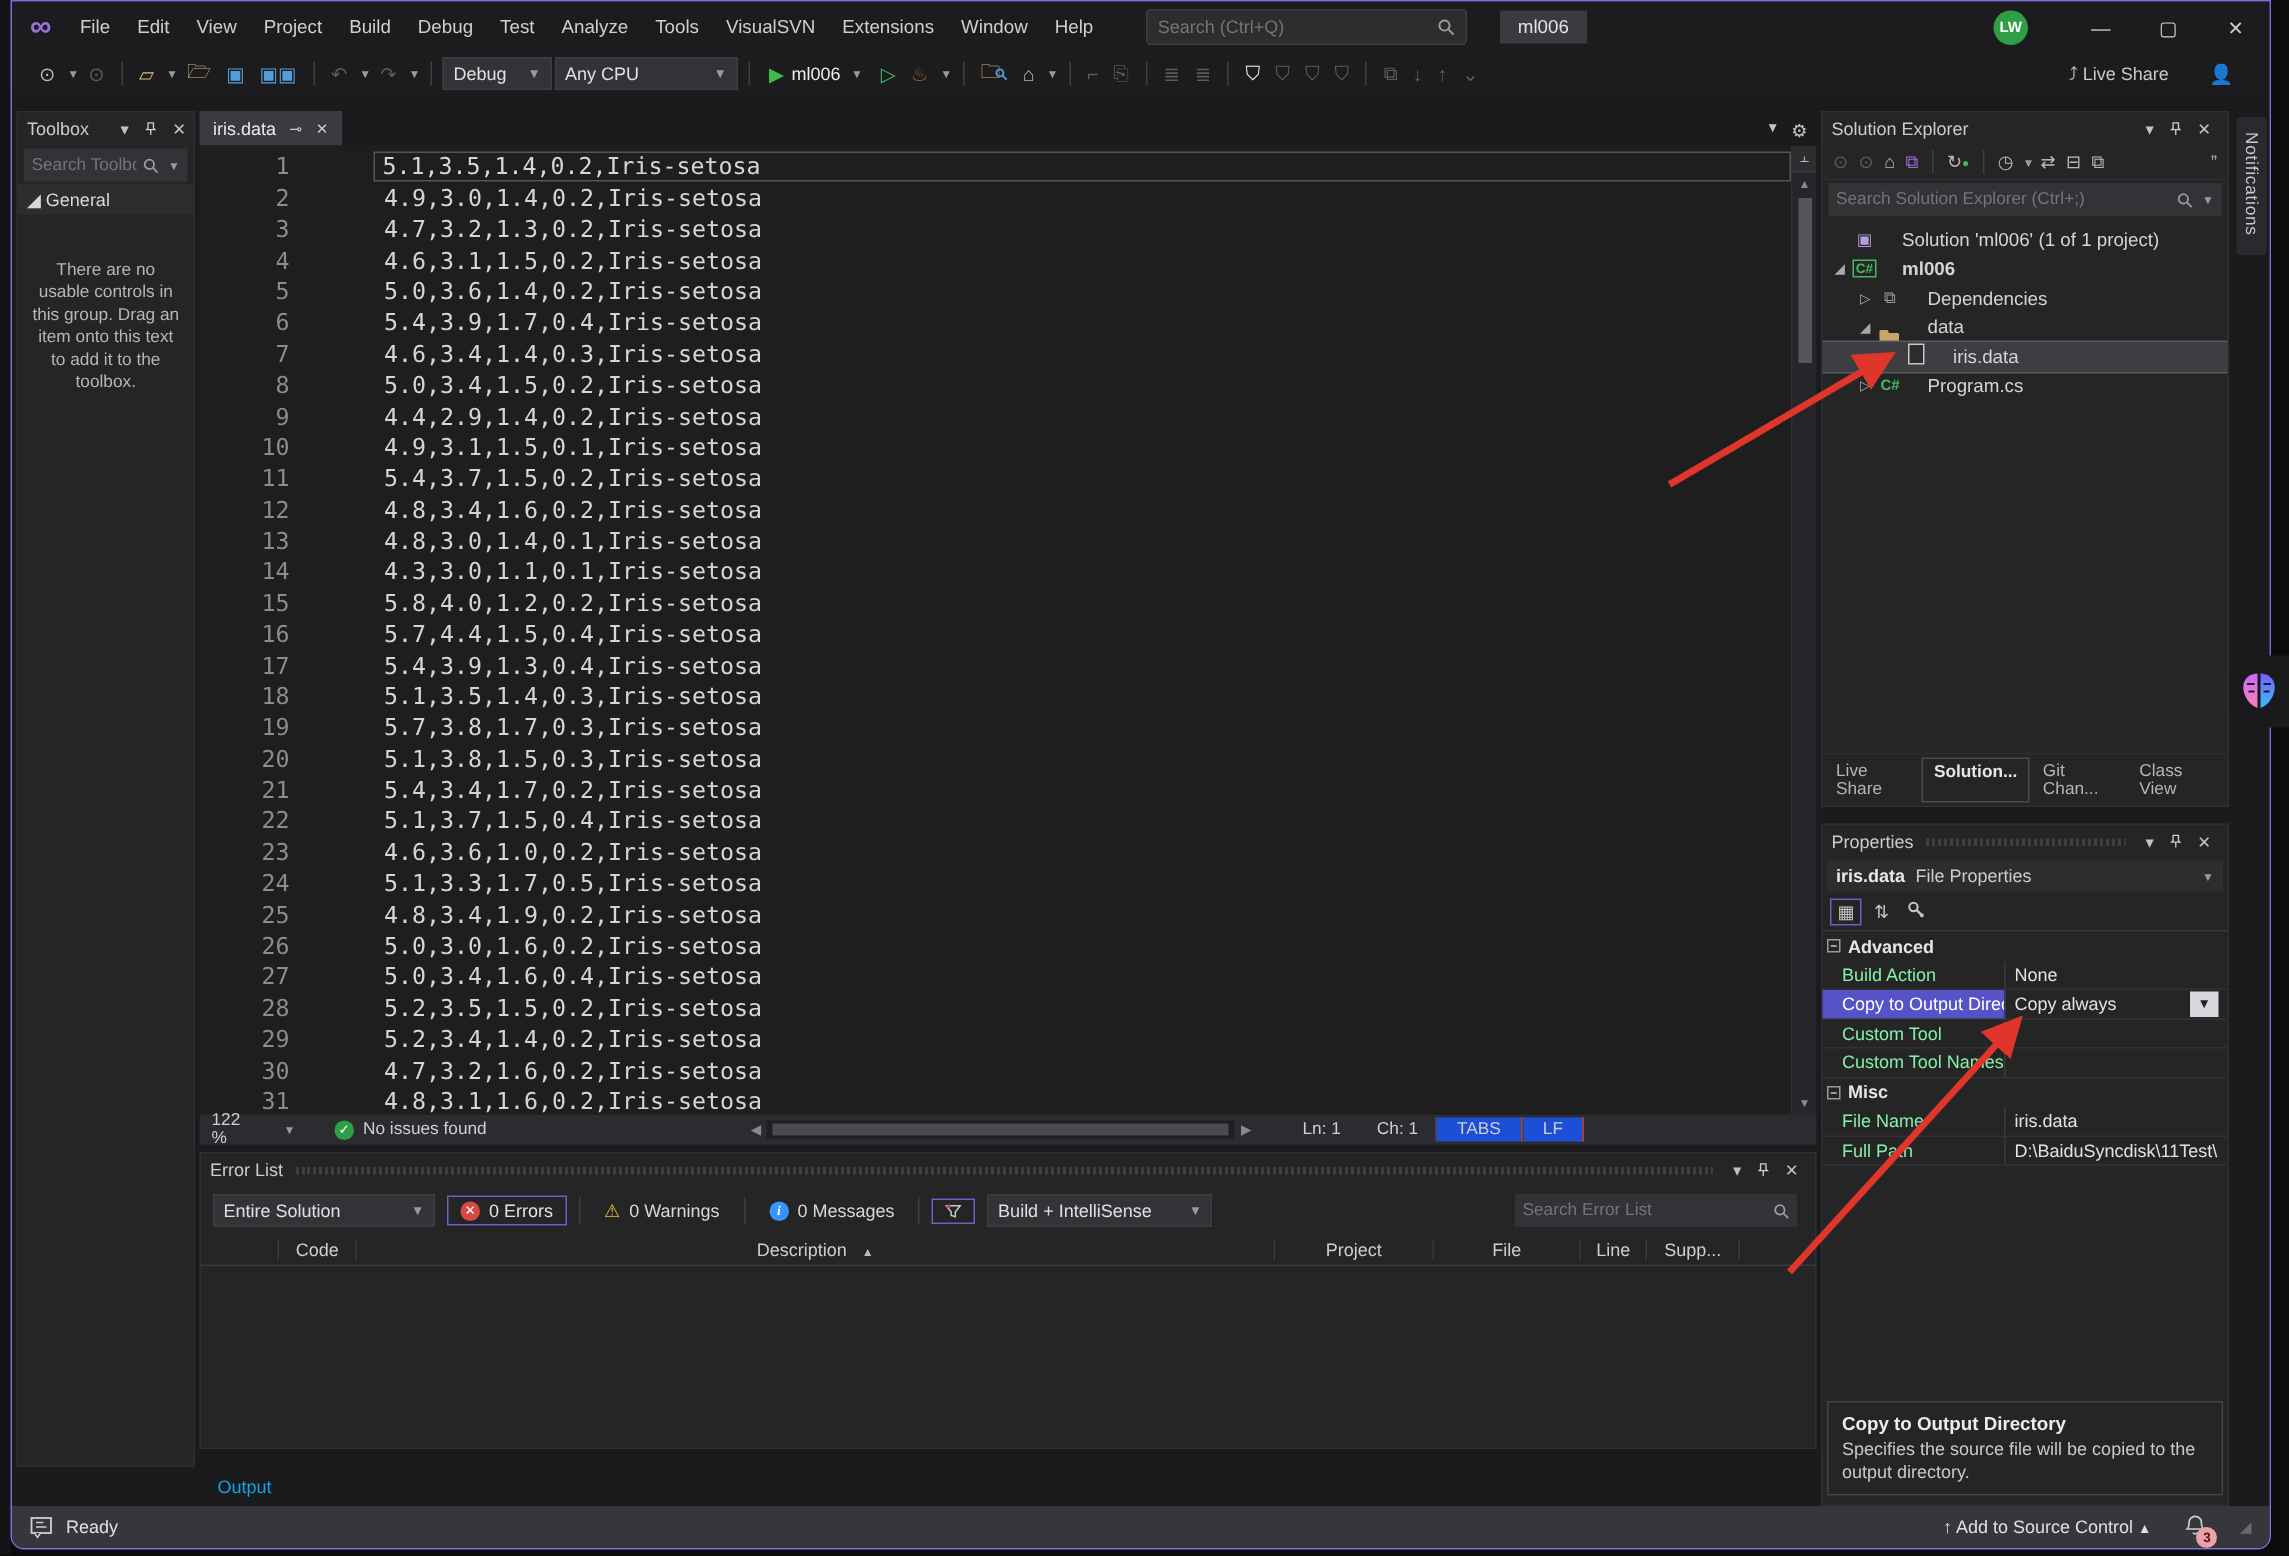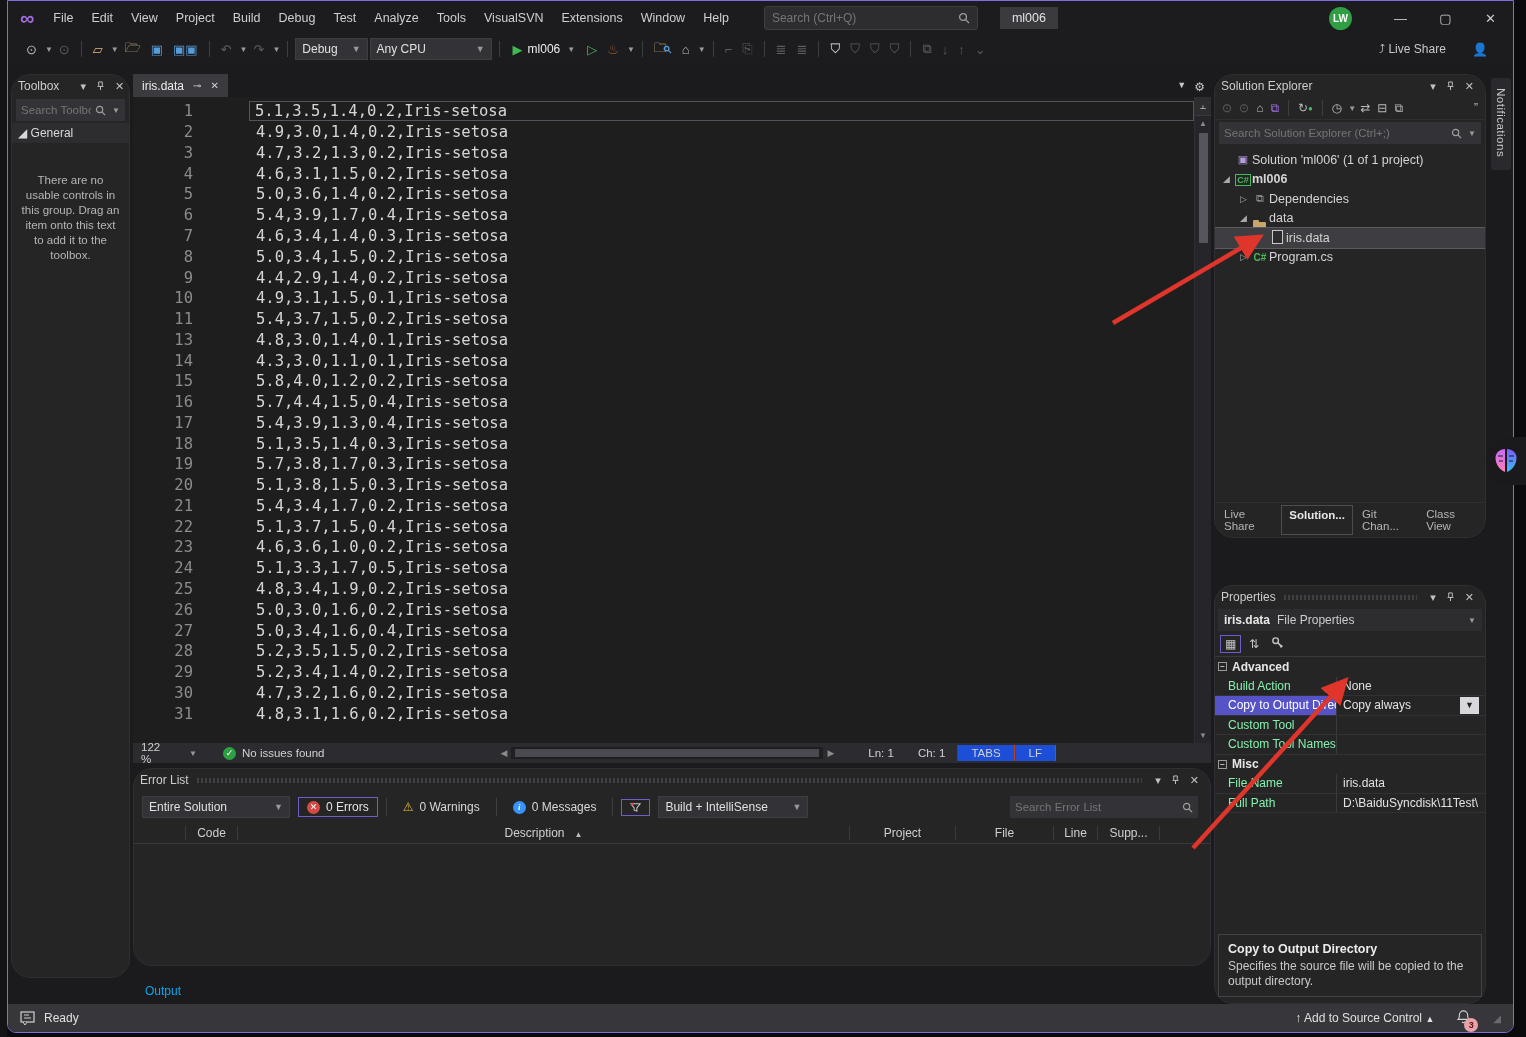--- a/index.html
+++ b/index.html
@@ -29,21 +29,21 @@
   .tsep { width:1px; height:16px; background:#3e3e42; margin:0 5px; }
   .combo { height:22px; background:#333337; border:1px solid #3e3e42; display:flex; align-items:center;
            padding:0 6px; gap:14px; color:#e0e0e0; font-size:12px; }
   .combo .car { color:#9a9a9a; font-size:9px; }
   .runbtn { display:flex; align-items:center; gap:5px; padding:0 6px; color:#ececec; }
   .runbtn .play { color:#3fb950; font-size:13px; }
   .drop { color:#9a9a9a; font-size:8px; margin-left:2px; }
   .toolbar-right { margin-left:auto; display:flex; align-items:center; gap:23px; padding-right:14px; color:#c9c9c9; }
   
   .main { flex:1; display:flex; background:#1b1b1e; padding-top:11px; min-height:0; }
-  .panel { background:#252526;border-radius:19px; }
+  .panel { background:#252526; }
   .phead { height:22px; display:flex; align-items:center; padding:0 6px; color:#cccccc; font-size:12px; }
   .phead .dots { flex:1; margin:0 8px; height:5px;
                  background:repeating-linear-gradient(90deg,#3f3f44 0 2px,transparent 2px 4px); }
   .hico { color:#c2c2c2; font-size:11px; padding:0 5px; display:inline-flex; align-items:center; }
   
   .dock-left { width:119px; margin-left:3px; display:flex; flex-direction:column; }
   .toolbox { height:904px; display:flex; flex-direction:column; border:1px solid #2e2e33; }
   .searchbox { margin:2px 4px; height:22px; background:#333337; display:flex; align-items:center; padding:0 5px; gap:4px; }
   .searchbox input { flex:1; min-width:0; background:transparent; border:none; outline:none; color:#9d9d9d; font-size:11.5px; font-family:inherit; }
   .tb-section { background:#2d2d30; padding:3px 6px; color:#d8d8d8; }
@@ -91,42 +91,42 @@
   .el-cols .col:nth-child(2){ width:52px; }
   .el-cols .col:nth-child(3){ width:612px; }
   .el-cols .col:nth-child(4){ width:106px; }
   .el-cols .col:nth-child(5){ width:98px; }
   .el-cols .col:nth-child(6){ width:44px; }
   .el-cols .col:nth-child(7){ width:62px; }
   .col.sort::after { content:"▲"; font-size:8px; margin-left:10px; color:#bdbdbd; }
   .el-body { flex:1; }
   .output-row { height:27px; display:flex; align-items:flex-start; padding:6px 0 0 12px; color:#0ea5e9;margin-top:12px; }
   
-  .dock-right { width:272px; margin-right:2px; display:flex; flex-direction:column;gap:36px; }
+  .dock-right { width:272px; margin-right:2px; display:flex; flex-direction:column; }
   .solexp { height:464px; display:flex; flex-direction:column; border:1px solid #2e2e33; }
   .se-toolbar { display:flex; align-items:center; padding:2px 4px; gap:1px; border-bottom:1px solid #2e2e33;}
   .se-toolbar .tico { font-size:12px; padding:2px 3px; }
   .purple { color:#a06ee0; }
   .tree { flex:1; padding-top:4px; overflow:hidden; }
   .trow { height:19.5px; display:flex; align-items:center; font-size:12.5px; color:#d4d4d4; position:relative; }
   .trow.selected { background:#3d3d42; outline:1px solid #5a5a60; }
   .trow.bold .tlabel { font-weight:bold; }
   .expander { width:15px; text-align:center; color:#a8a8a8; font-size:9px; flex:none; }
   .exp-open .expander::before { content:"◢"; }
   .exp-closed .expander::before { content:"▷"; }
   .tree-ico { width:18px; flex:none; text-align:center; font-size:11px; }
   .icon-solution .tree-ico::before { content:"▣"; color:#b39ddb; }
   .icon-csproj .tree-ico::before { content:"C#"; color:#47b95c; font-size:9px; font-weight:bold; border:1px solid #47b95c; padding:0 1px; }
   .icon-dependencies .tree-ico::before { content:"⧉"; color:#9a9a9a; }
   .icon-folder .tree-ico { position:relative; }
   .icon-folder .tree-ico::before { content:""; position:absolute; left:2px; top:4px; width:13px; height:9px; background:#c8a66a; border-radius:1px; }
   .icon-folder .tree-ico::after { content:""; position:absolute; left:2px; top:2px; width:6px; height:3px; background:#c8a66a; border-radius:1px 1px 0 0; }
   .icon-file .tree-ico::before { content:""; display:inline-block; width:9px; height:12px; border:1px solid #c9c9c9; background:#2c2c2e; }
   .icon-csfile .tree-ico::before { content:"C#"; color:#47b95c; font-size:10px; font-weight:bold; }
-  .tlabel { margin-left:0; }
+  .tlabel { margin-left:16px; }
   .se-tabs { display:flex; padding:2px 2px; gap:2px; border-top:1px solid #2e2e33; }
   .se-tabs span { padding:3px 7px; color:#b5b5b5; font-size:11.5px; }
   .se-tabs span.active { border:1px solid #4b4b52; color:#e6e6e6; font-weight:bold; }
   
   .props { margin-top:11px; flex:1; display:flex; flex-direction:column; border:1px solid #2e2e33; min-height:0;}
   .obj-row { margin:1px 3px; height:22px; background:#2d2d30; display:flex; align-items:center; padding:0 6px; gap:7px; }
   .obj-row .objname { font-weight:bold; color:#e8e8e8; }
   .props-tb { display:flex; align-items:center; gap:4px; padding:3px 5px; }
   .ptbico { color:#c5c5c5; font-size:12px; padding:1px 4px; }
   .ptbico.sel { border:1px solid #6c5fc7; }
@@ -344,20 +344,24 @@
                 <span class="lnum">9</span>
                 <span class="ltext">4.4,2.9,1.4,0.2,Iris-setosa</span>
               </div>
                 <div class="crow">
                 <span class="lnum">10</span>
                 <span class="ltext">4.9,3.1,1.5,0.1,Iris-setosa</span>
               </div>
                 <div class="crow">
                 <span class="lnum">11</span>
                 <span class="ltext">5.4,3.7,1.5,0.2,Iris-setosa</span>
+              </div>
+                <div class="crow">
+                <span class="lnum">12</span>
+                <span class="ltext">4.8,3.4,1.6,0.2,Iris-setosa</span>
               </div>
                 <div class="crow">
                 <span class="lnum">13</span>
                 <span class="ltext">4.8,3.0,1.4,0.1,Iris-setosa</span>
               </div>
                 <div class="crow">
                 <span class="lnum">14</span>
                 <span class="ltext">4.3,3.0,1.1,0.1,Iris-setosa</span>
               </div>
                 <div class="crow">

